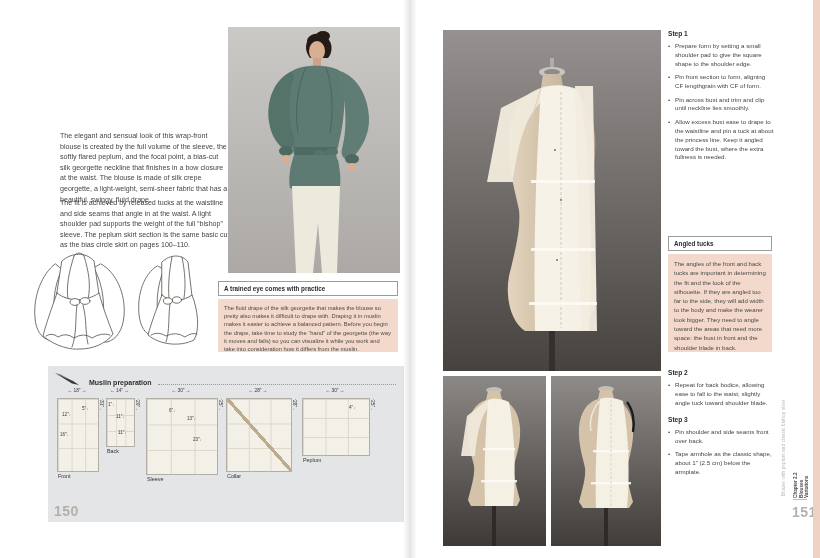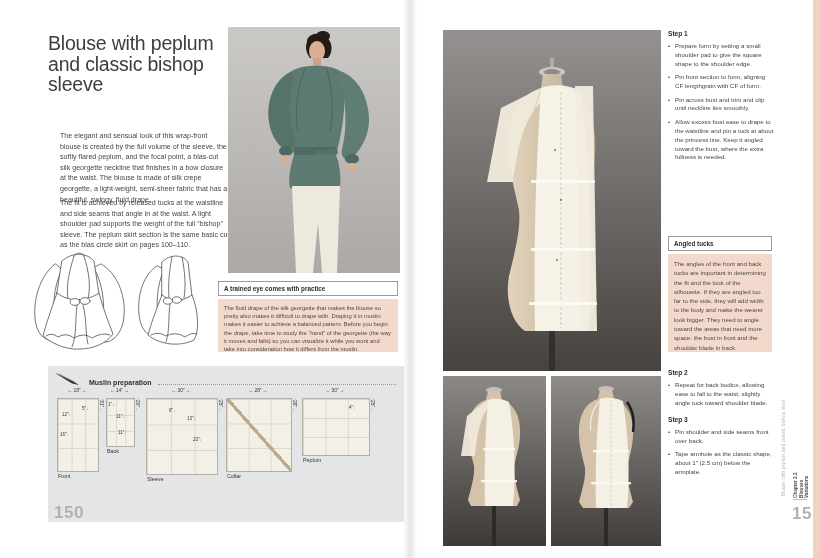--- a/index.html
+++ b/index.html
@@ -56,37 +56,36 @@
   .photo-s1{left:443px;top:376px;width:103px;height:170px;}
   .photo-s2{left:551px;top:376px;width:110px;height:170px;}
 
   .steps{position:absolute;width:107px;left:668px;}
   #steps1{top:30px;} #steps2{top:369px;} #steps3{top:416px;}
   .step-label{font-size:6.6px;font-weight:bold;color:#2c2c2c;margin:0 0 5px 0;}
   .bullet{position:relative;padding-left:7px;font-size:6.2px;line-height:8.9px;
     color:#454545;margin-bottom:4.5px;}
   .bullet::before{content:"\2022";position:absolute;left:0;top:0;color:#454545;}
 
-  .pagenum{position:absolute;font-size:17px;font-weight:bold;color:#b3b1ad;letter-spacing:0.5px;text-align:right;}
+  .pagenum{position:absolute;font-size:14px;font-weight:bold;color:#b3b1ad;letter-spacing:0.5px;text-align:right;}
   #pn150{left:54px;top:503px;} #pn151{left:792px;top:504px;}
 
   .margin-caption{position:absolute;left:781px;top:400px;height:96px;
     writing-mode:vertical-rl;transform:rotate(180deg);
     font-size:4.5px;color:#b8b6b3;letter-spacing:0.2px;white-space:nowrap;overflow:hidden;}
   .tab-lines{position:absolute;left:793px;top:456px;height:42px;
     writing-mode:vertical-rl;transform:rotate(180deg);
     font-size:4.7px;line-height:5.6px;font-weight:bold;color:#4c4c4c;white-space:nowrap;}
   .tab-rule{position:absolute;left:793px;top:499px;width:14px;height:1px;background:#c0beba;}
 </style>
 </head>
 <body>
 
 <div class="spread">
 
-  <h1 class="title">Blouse with peplum and classic bishop sleeve</h1>
 
   <p class="intro" id="p1">The elegant and sensual look of this wrap-front blouse is created by the full volume of the sleeve, the softly flared peplum, and the focal point, a bias-cut silk georgette neckline that finishes in a bow closure at the waist. The blouse is made of silk crepe georgette, a light-weight, semi-sheer fabric that has a beautiful, swingy, fluid drape.</p>
   <p class="intro" id="p2">The fit is achieved by released tucks at the waistline and side seams that angle in at the waist. A light shoulder pad supports the weight of the full “bishop” sleeve. The peplum skirt section is the same basic cut as the bias circle skirt on pages 100–110.</p>
 
   <div class="photo photo-model">
     <svg width="172" height="246" viewBox="0 0 172 246">
       <defs>
         <linearGradient id="gm" x1="0" y1="0" x2="0" y2="1">
           <stop offset="0" stop-color="#cbc9c6"></stop>
             <stop offset="1" stop-color="#aba8a5"></stop>

